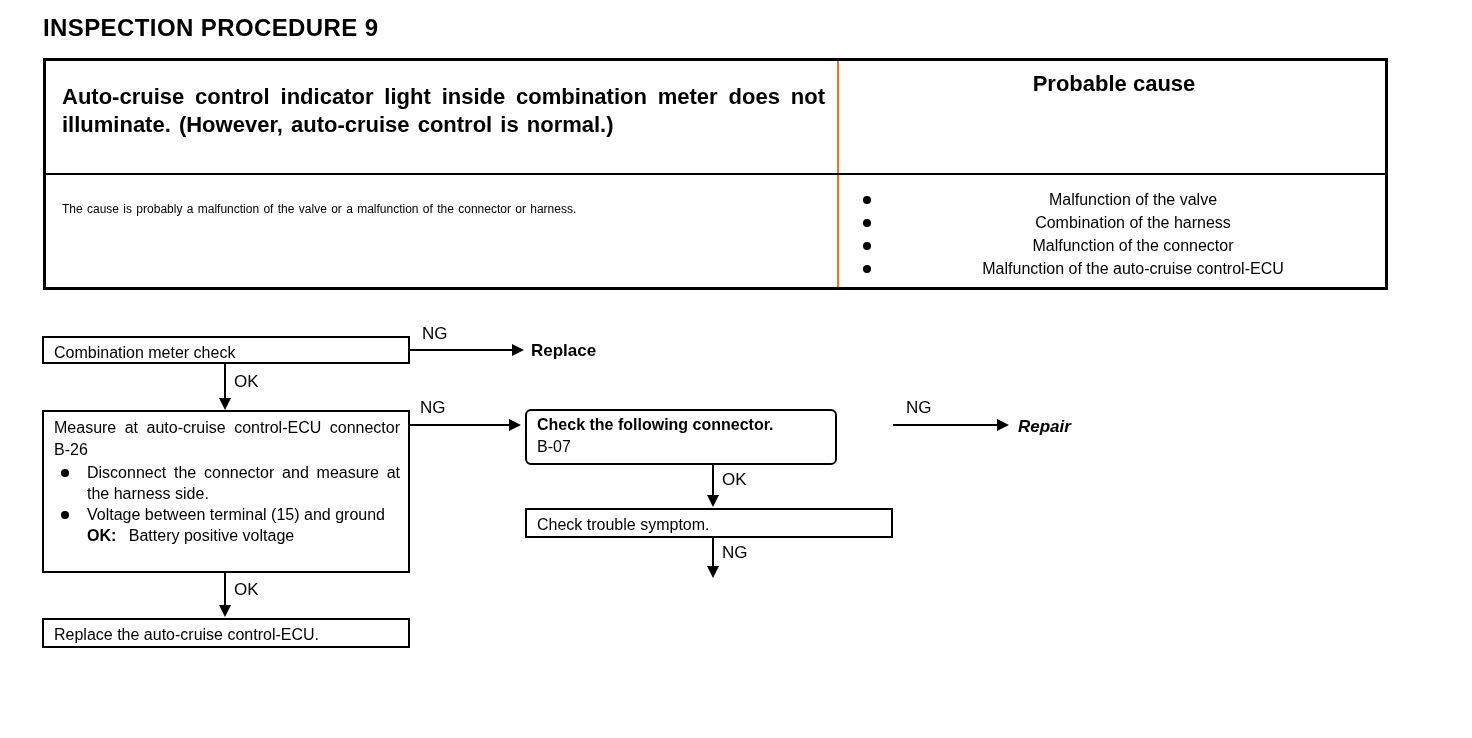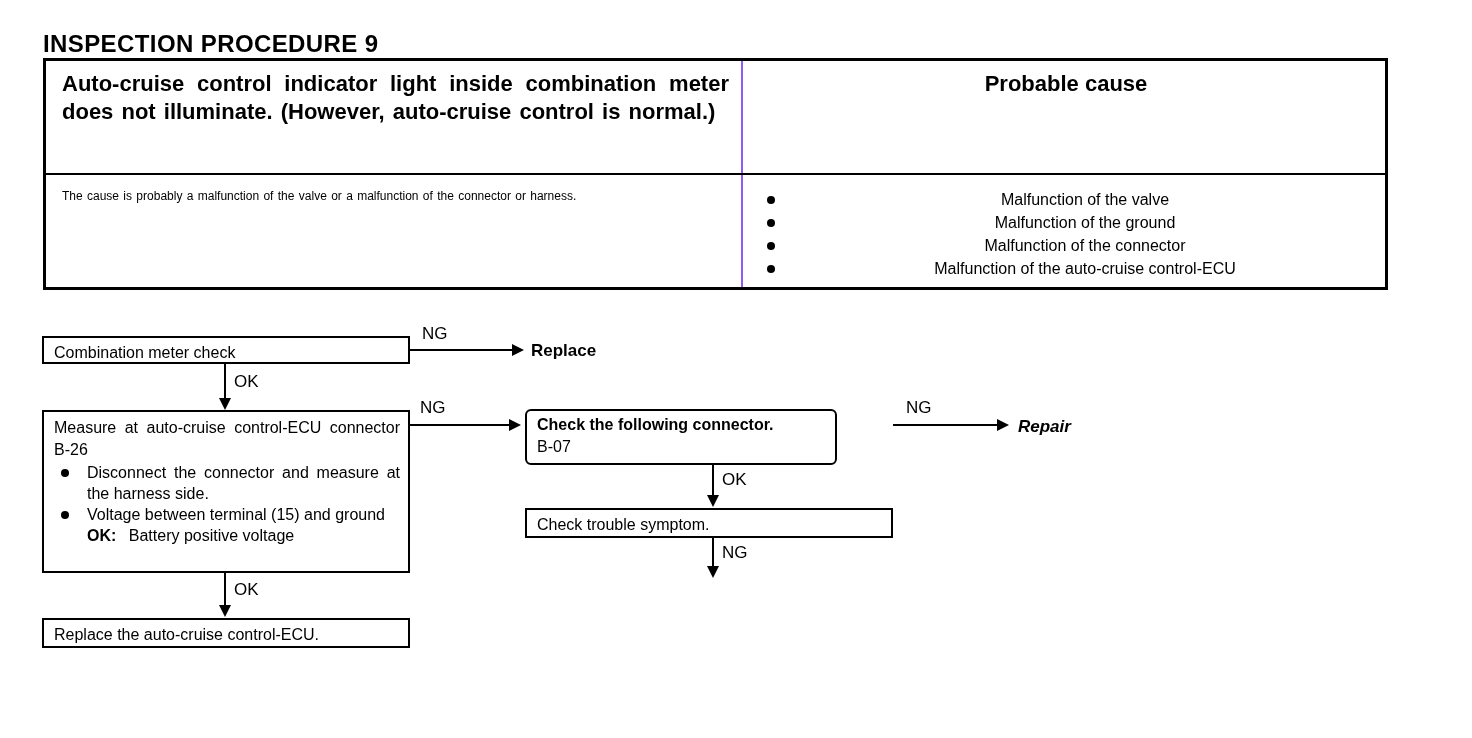--- a/index.html
+++ b/index.html
@@ -18,21 +18,20 @@
 
   
   #page-title {
     position: absolute;
     left: 43px;
     top: 14px;
     font-size: 24px;
     font-weight: bold;
     letter-spacing: 0.4px;
     white-space: nowrap;
-    margin-top: 16px;
   }
 
   
   #symptom-table {
     position: absolute;
     left: 43px;
     top: 58px;
     width: 1345px;
     height: 232px;
     border: 3px solid #000;
@@ -45,24 +44,24 @@
     box-sizing: border-box;
   }
   #table-header-row {
     height: 114px;
     border-bottom: 2px solid #000;
   }
   #table-body-row {
     flex: 1 1 auto;
   }
   .cell-left {
-    width: 697px;
-    box-sizing: border-box;
-    border-right: 2px solid #8b5cf6;
-    padding: 9px 12px 6px 16px;
+    width: 793px;
+    box-sizing: border-box;
+    border-right: 2px solid #f97316;
+    padding: 22px 12px 6px 16px;
   }
   .cell-right {
     flex: 1 1 auto;
     box-sizing: border-box;
     padding: 9px 12px 6px 16px;
     text-align: center;
   }
 
   #symptom-title {
     font-size: 22px;
@@ -246,21 +245,21 @@
     </div>
   </div>
 
   <div class="table-row" id="table-body-row">
     <div class="cell-left">
       <div id="symptom-description">The cause is probably a malfunction of the valve or a malfunction of the connector or harness.</div>
     </div>
     <div class="cell-right">
       <ul class="cause-list">
         <li>Malfunction of the valve</li>
-        <li>Malfunction of the ground</li>
+        <li>Combination of the harness</li>
         <li>Malfunction of the connector</li>
         <li>Malfunction of the auto-cruise control-ECU</li>
       </ul>
     </div>
   </div>
 
 </div>
 
 <div id="flowchart">
 

